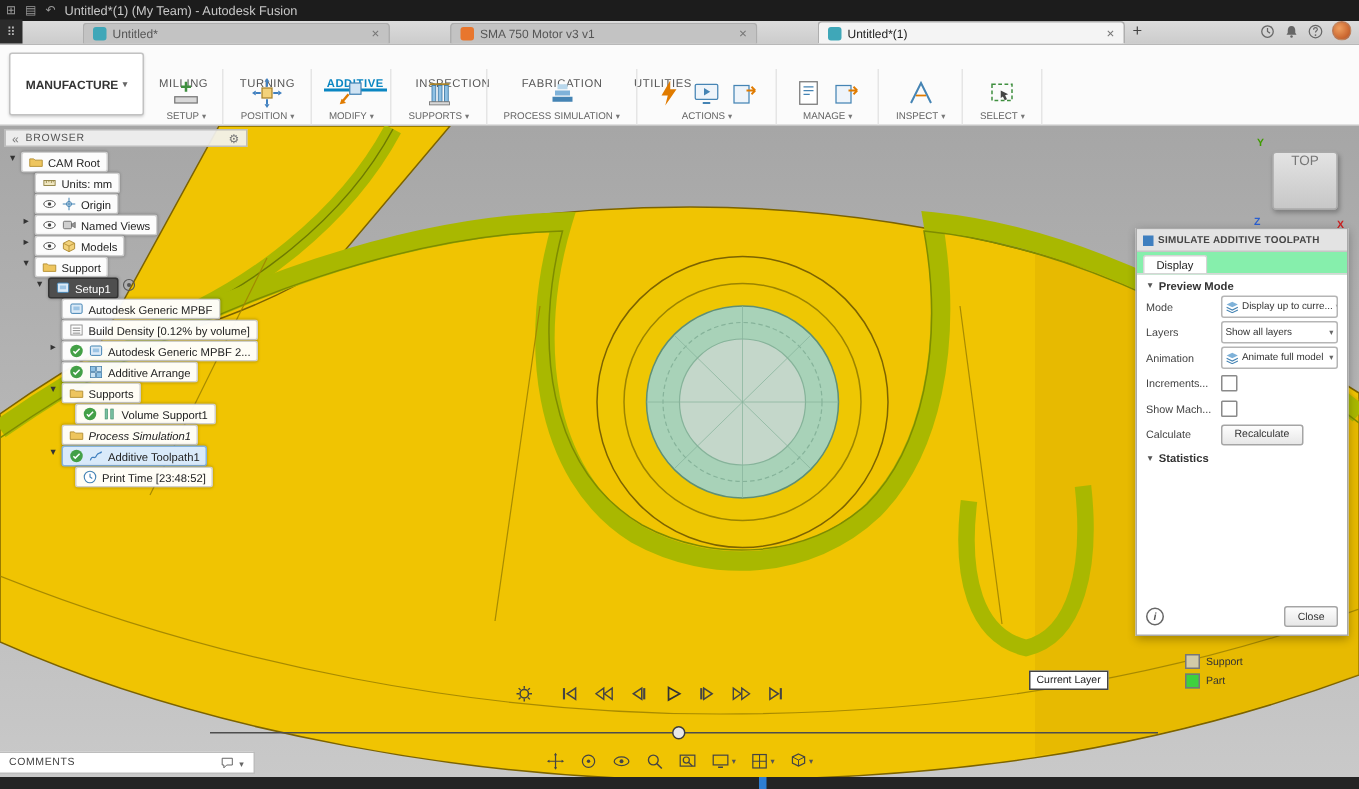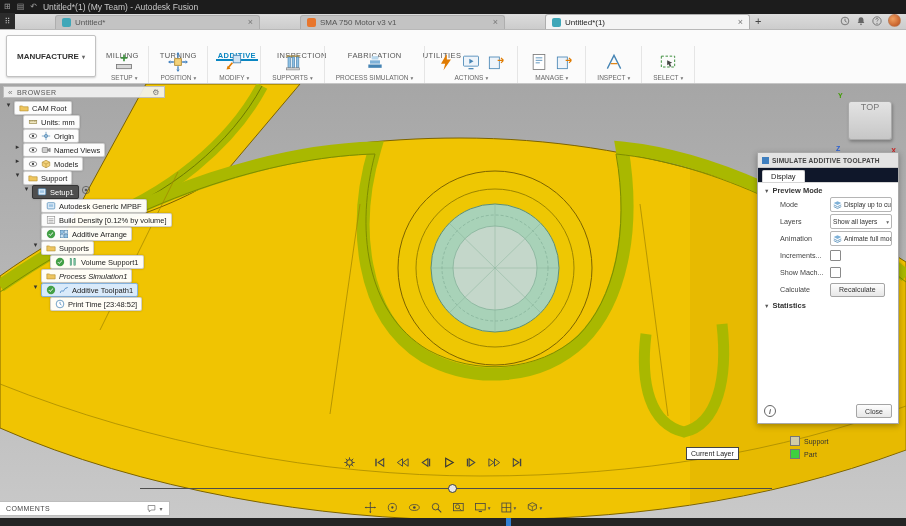--- a/index.html
+++ b/index.html
@@ -67,25 +67,25 @@
   .ax{position:absolute;font-size:7px;font-weight:bold;}
   .ax.y{color:#3f9b00;left:6px;top:0;}
   .ax.z{color:#2a5fd0;left:4px;bottom:2px;}
   .ax.x{color:#cc2222;right:0;bottom:0;}
   
   .dialog{position:absolute;left:757px;top:68px;width:142px;height:272px;background:#fff;border:1px solid #a9a9a9;
     box-shadow:0 2px 6px rgba(0,0,0,.3);display:flex;flex-direction:column;z-index:6;box-sizing:border-box;}
   .dlg-header{height:14px;flex:0 0 14px;background:#e3e3e3;border-bottom:1px solid #c6c6c6;display:flex;align-items:center;
     gap:3px;padding:0 4px;font-size:6.6px;font-weight:bold;color:#444;letter-spacing:.2px;white-space:nowrap;overflow:hidden;}
   .dlg-hicon{width:7px;height:7px;background:#3f7fbf;flex:0 0 auto;}
-  .dlg-tabs{height:14px;flex:0 0 14px;background:#0f172a;border-bottom:1px solid #d5d5d5;display:flex;align-items:flex-end;padding-left:4px;}
+  .dlg-tabs{height:14px;flex:0 0 14px;background:#86efac;border-bottom:1px solid #d5d5d5;display:flex;align-items:flex-end;padding-left:4px;}
   .dlg-tab{font-size:7.5px;color:#222;background:#fff;border:1px solid #d5d5d5;border-bottom:none;padding:1px 8px 1px;border-radius:2px 2px 0 0;}
   .dlg-section{font-size:7.5px;font-weight:bold;color:#333;padding:3px 6px 1px;display:flex;gap:3px;align-items:center;}
   .scaret{font-size:5.5px;color:#555}
-  .dlg-row{display:flex;align-items:center;height:17px;flex:0 0 17px;padding:0 6px;font-size:7.2px;color:#444;margin-left:16px;}
+  .dlg-row{display:flex;align-items:center;height:17px;flex:0 0 17px;padding:0 6px;font-size:7.2px;color:#444;}
   .dlg-row .lab{width:50px;flex:0 0 50px;white-space:nowrap;overflow:hidden;}
   .sel{flex:1;height:13px;background:#fff;border:1px solid #b5b5b5;border-radius:2px;display:flex;align-items:center;
     gap:2px;padding:0 2px;font-size:6.6px;color:#333;overflow:hidden;white-space:nowrap;}
   .sel .caret{margin-left:auto;color:#666;font-size:5.5px;}
   .sel svg{width:9px;height:9px;flex:0 0 auto;}
   .cb{width:9px;height:9px;border:1px solid #8a8a8a;background:#fff;border-radius:1px;}
   .btn{height:14px;background:linear-gradient(#fdfdfd,#e7e7e7);border:1px solid #a5a5a5;border-radius:2px;
     font-size:7px;color:#333;padding:0 8px;font-family:"Liberation Sans",sans-serif;}
   .dlg-row.stat{height:15px;flex:0 0 15px;}
   .dlg-row.stat .lab{width:56px;flex:0 0 56px;}
@@ -628,20 +628,32 @@
           <div class="brow" style="padding-left: 29px;">
             <span class="bexp"></span>
             <span class="bpill">
               <svg class="ticon">
                 <use href="#s-density" xlink:href="#s-density"></use>
               </svg>
               <span>Build Density [0.12% by volume]</span>
             </span>
           </div>
           <div class="brow" style="padding-left: 29px;">
+            <span class="bexp">▸</span>
+            <span class="bpill">
+              <svg class="ticon">
+                <use href="#s-check" xlink:href="#s-check"></use>
+              </svg>
+              <svg class="ticon">
+                <use href="#s-machine" xlink:href="#s-machine"></use>
+              </svg>
+              <span>Autodesk Generic MPBF 2...</span>
+            </span>
+          </div>
+          <div class="brow" style="padding-left: 29px;">
             <span class="bexp"></span>
             <span class="bpill">
               <svg class="ticon">
                 <use href="#s-check" xlink:href="#s-check"></use>
               </svg>
               <svg class="ticon">
                 <use href="#s-arrange" xlink:href="#s-arrange"></use>
               </svg>
               <span>Additive Arrange</span>
             </span>

